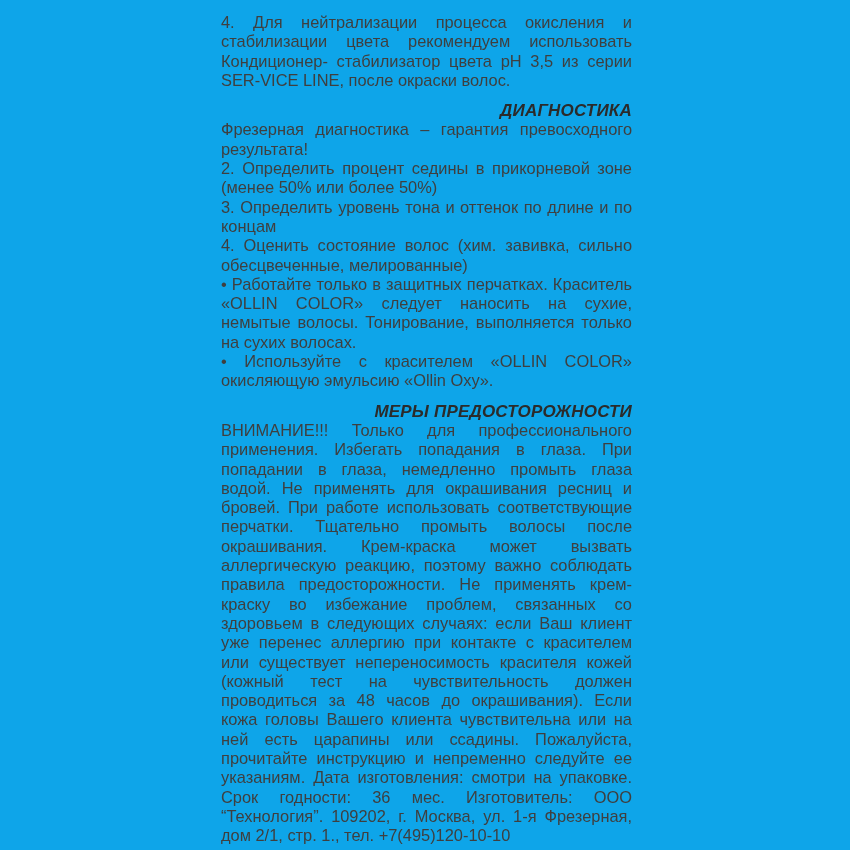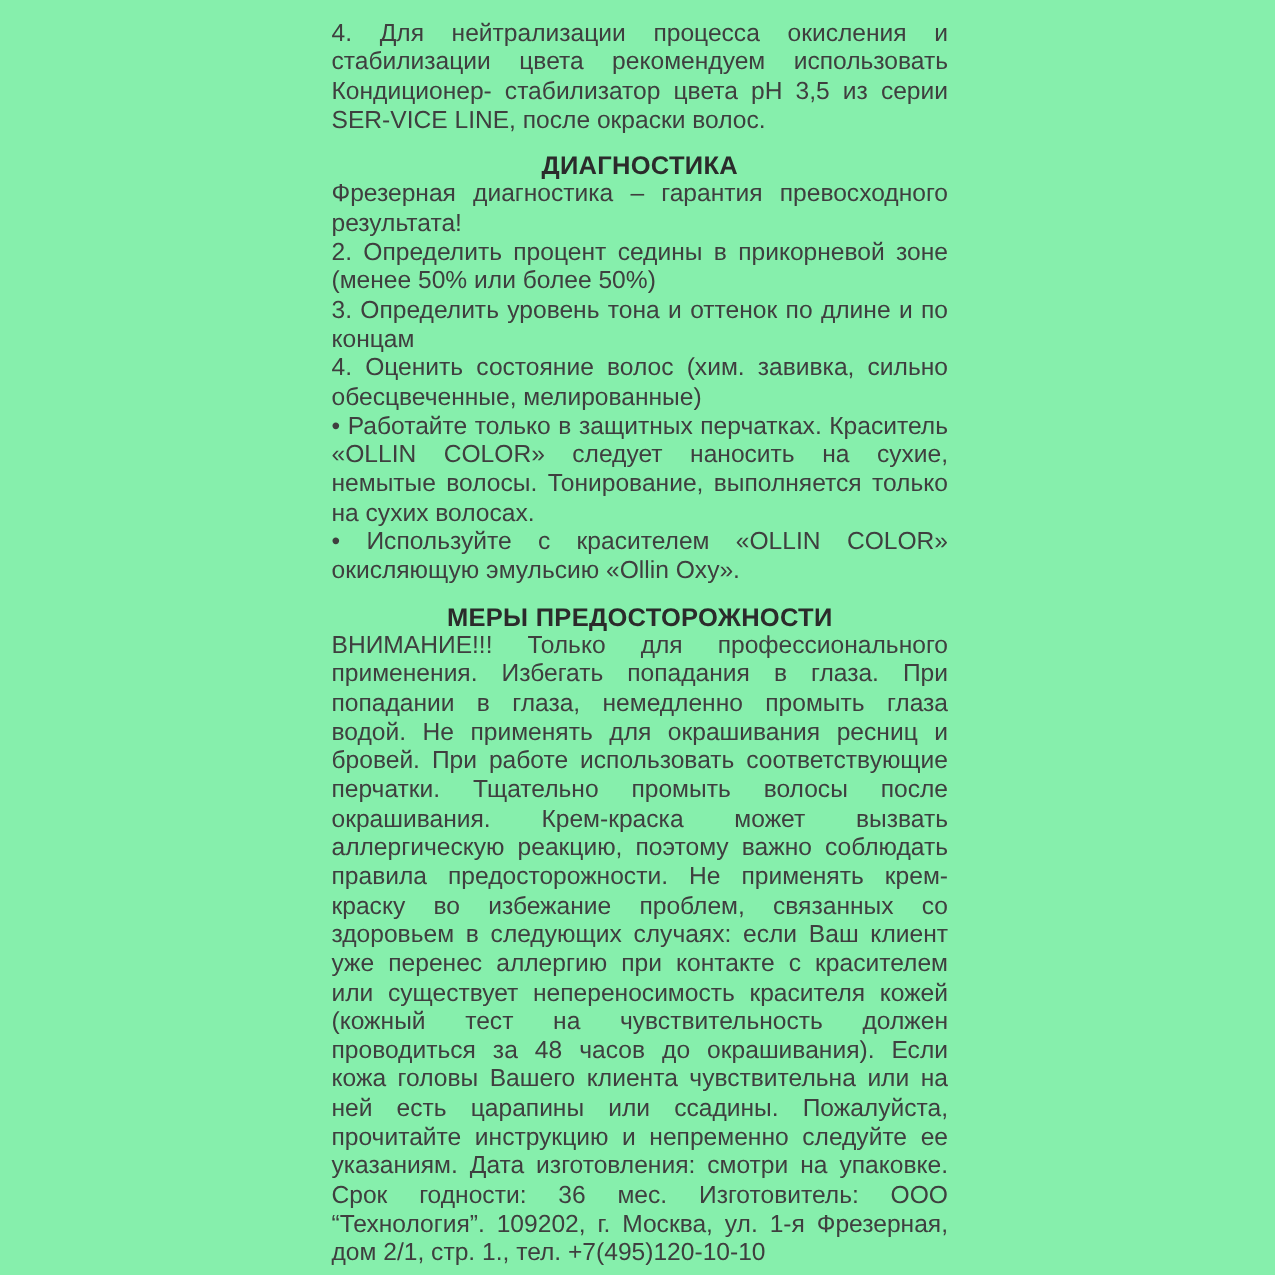--- a/index.html
+++ b/index.html
@@ -10,21 +10,21 @@
   body {
     width: 850px;
     height: 850px;
     overflow: hidden;
     position: relative;
     font-family: "Liberation Sans", "DejaVu Sans", sans-serif;
   }
   .page {
     position: absolute;
     inset: 0;
-    background: #86efac;
+    background: #0ea5e9;
   }
   .text-column {
     position: absolute;
     left: 221px;
     top: 13px;
     width: 411px;
     color: #3f3f3f;
     font-size: 16.4px;
     line-height: 19.3px;
     text-align: justify;
@@ -32,23 +32,24 @@
   .para {
     margin: 0;
     padding: 0;
   }
   .heading {
     margin: 11px 0 0 0;
     padding: 0;
     font-size: 17px;
     line-height: 19.3px;
     font-weight: bold;
-    text-align: center;
+    text-align: right;
     color: #2b2b2b;
     letter-spacing: 0.2px;
+    font-style: italic;
   }
 </style>
 </head>
 <body>
 
 <div class="page">
   <div class="text-column">
 
     <p class="para">4. Для нейтрализации процесса окисления и стабилизации цвета рекомендуем использовать Кондиционер- стабилизатор цвета pH 3,5 из серии SER-VICE LINE, после окраски волос.</p>
 

